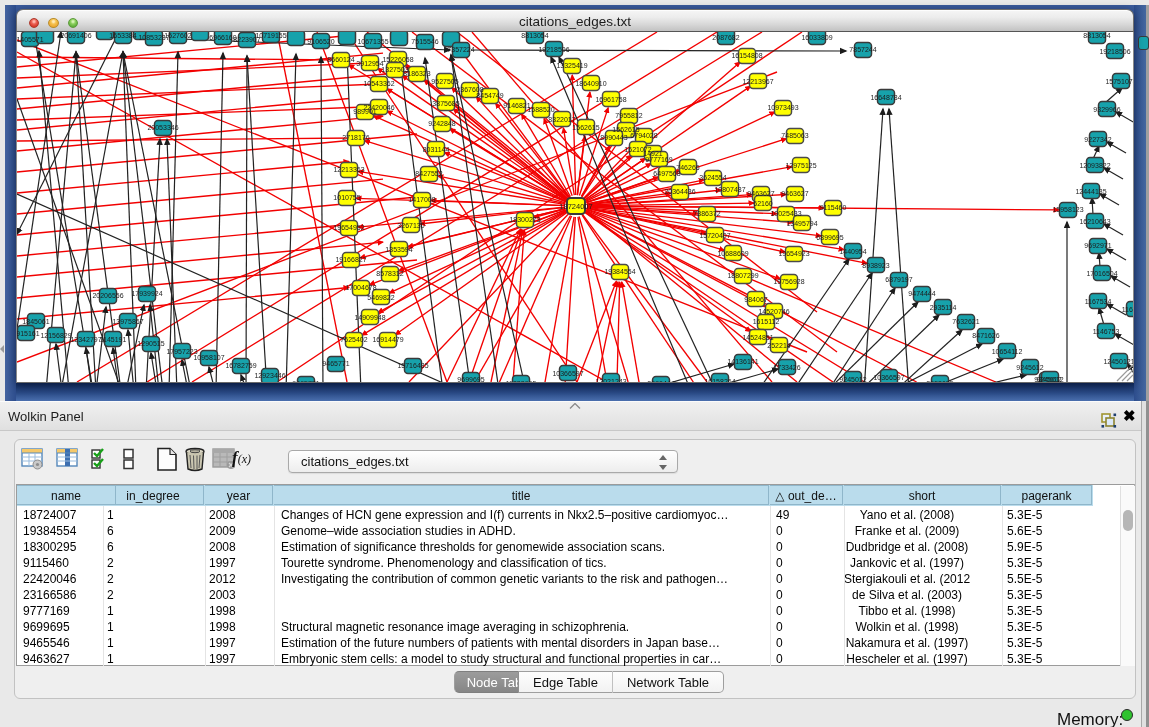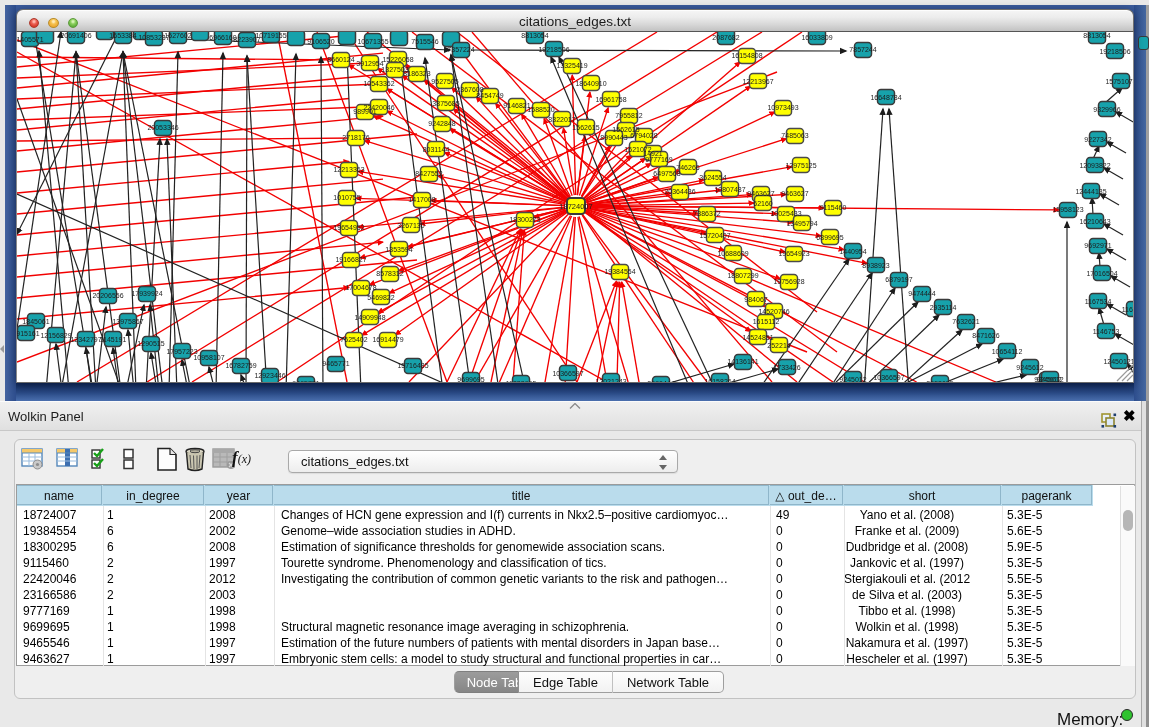--- a/index.html
+++ b/index.html
@@ -704,41 +704,41 @@
   <div id="combo">
     <div class="ct">citations_edges.txt</div>
     <svg style="position:absolute;left:368px;top:3px" width="12" height="17" viewBox="0 0 12 17">
       <path d="M6 1 L10 6 L2 6 Z" fill="#666"></path>
       <path d="M6 16 L10 11 L2 11 Z" fill="#666"></path>
     </svg>
   </div>
 
   <div id="table">
     <div class="thead">
-        <div class="th" style="left:0px;width:85px">name</div>
+        <div class="th" style="left:0px;width:99px">name</div>
         <div class="th" style="left:86px;width:101px">in_degree</div>
         <div class="th" style="left:188px;width:68px">year</div>
         <div class="th" style="left:257px;width:495px">title</div>
         <div class="th" style="left:753px;width:73px">△ out_de…</div>
         <div class="th" style="left:827px;width:157px">short</div>
         <div class="th" style="left:985px;width:90px">pagerank</div>
       </div>
       <div class="tr" style="top:22px">
         <div class="td" style="left:6px;width:80px">18724007</div>
         <div class="td" style="left:90px;width:96px">1</div>
         <div class="td" style="left:192px;width:70px">2008</div>
         <div class="td" style="left:264px;width:492px">Changes of HCN gene expression and I(f) currents in Nkx2.5–positive cardiomyoc…</div>
         <div class="td" style="left:759px;width:68px">49</div>
         <div class="td tdc" style="left:827px;width:126px">Yano et al. (2008)</div>
         <div class="td" style="left:990px;width:86px">5.3E-5</div>
       </div>
       <div class="tr" style="top:38px">
         <div class="td" style="left:6px;width:80px">19384554</div>
         <div class="td" style="left:90px;width:96px">6</div>
-        <div class="td" style="left:192px;width:70px">2002</div>
+        <div class="td" style="left:192px;width:70px">2009</div>
         <div class="td" style="left:264px;width:492px">Genome–wide association studies in ADHD.</div>
         <div class="td" style="left:759px;width:68px">0</div>
         <div class="td tdc" style="left:827px;width:126px">Franke et al. (2009)</div>
         <div class="td" style="left:990px;width:86px">5.6E-5</div>
       </div>
       <div class="tr" style="top:54px">
         <div class="td" style="left:6px;width:80px">18300295</div>
         <div class="td" style="left:90px;width:96px">6</div>
         <div class="td" style="left:192px;width:70px">2008</div>
         <div class="td" style="left:264px;width:492px">Estimation of significance thresholds for genomewide association scans.</div>

